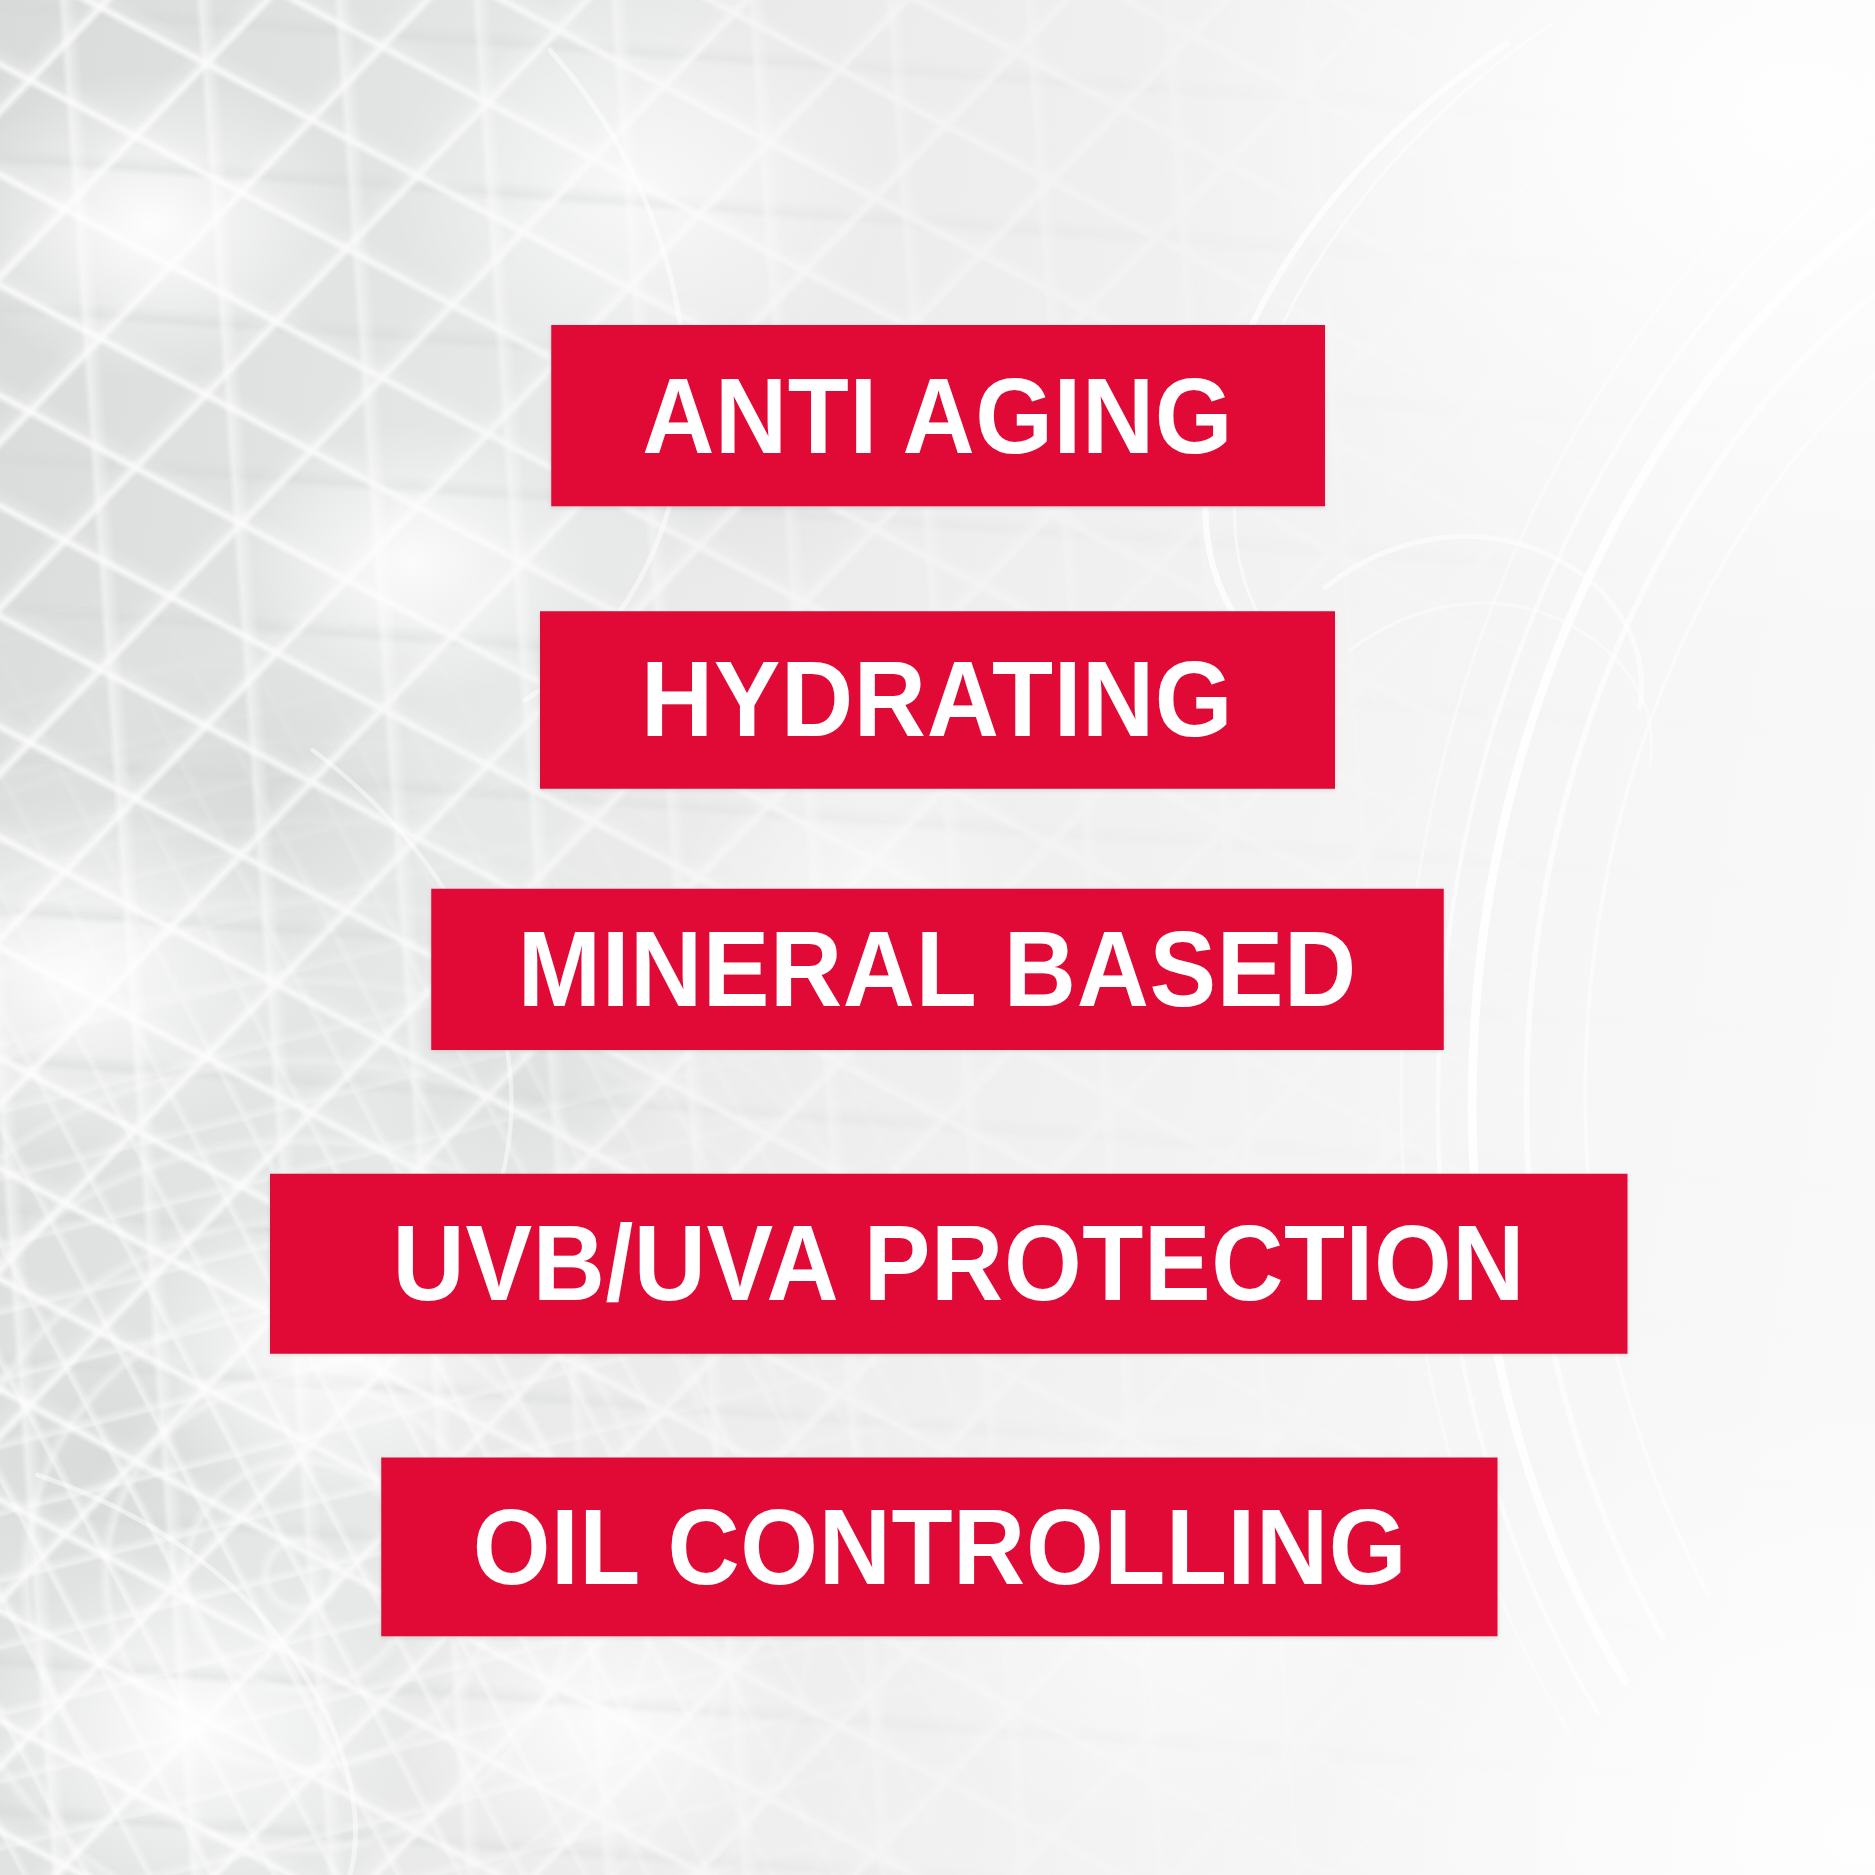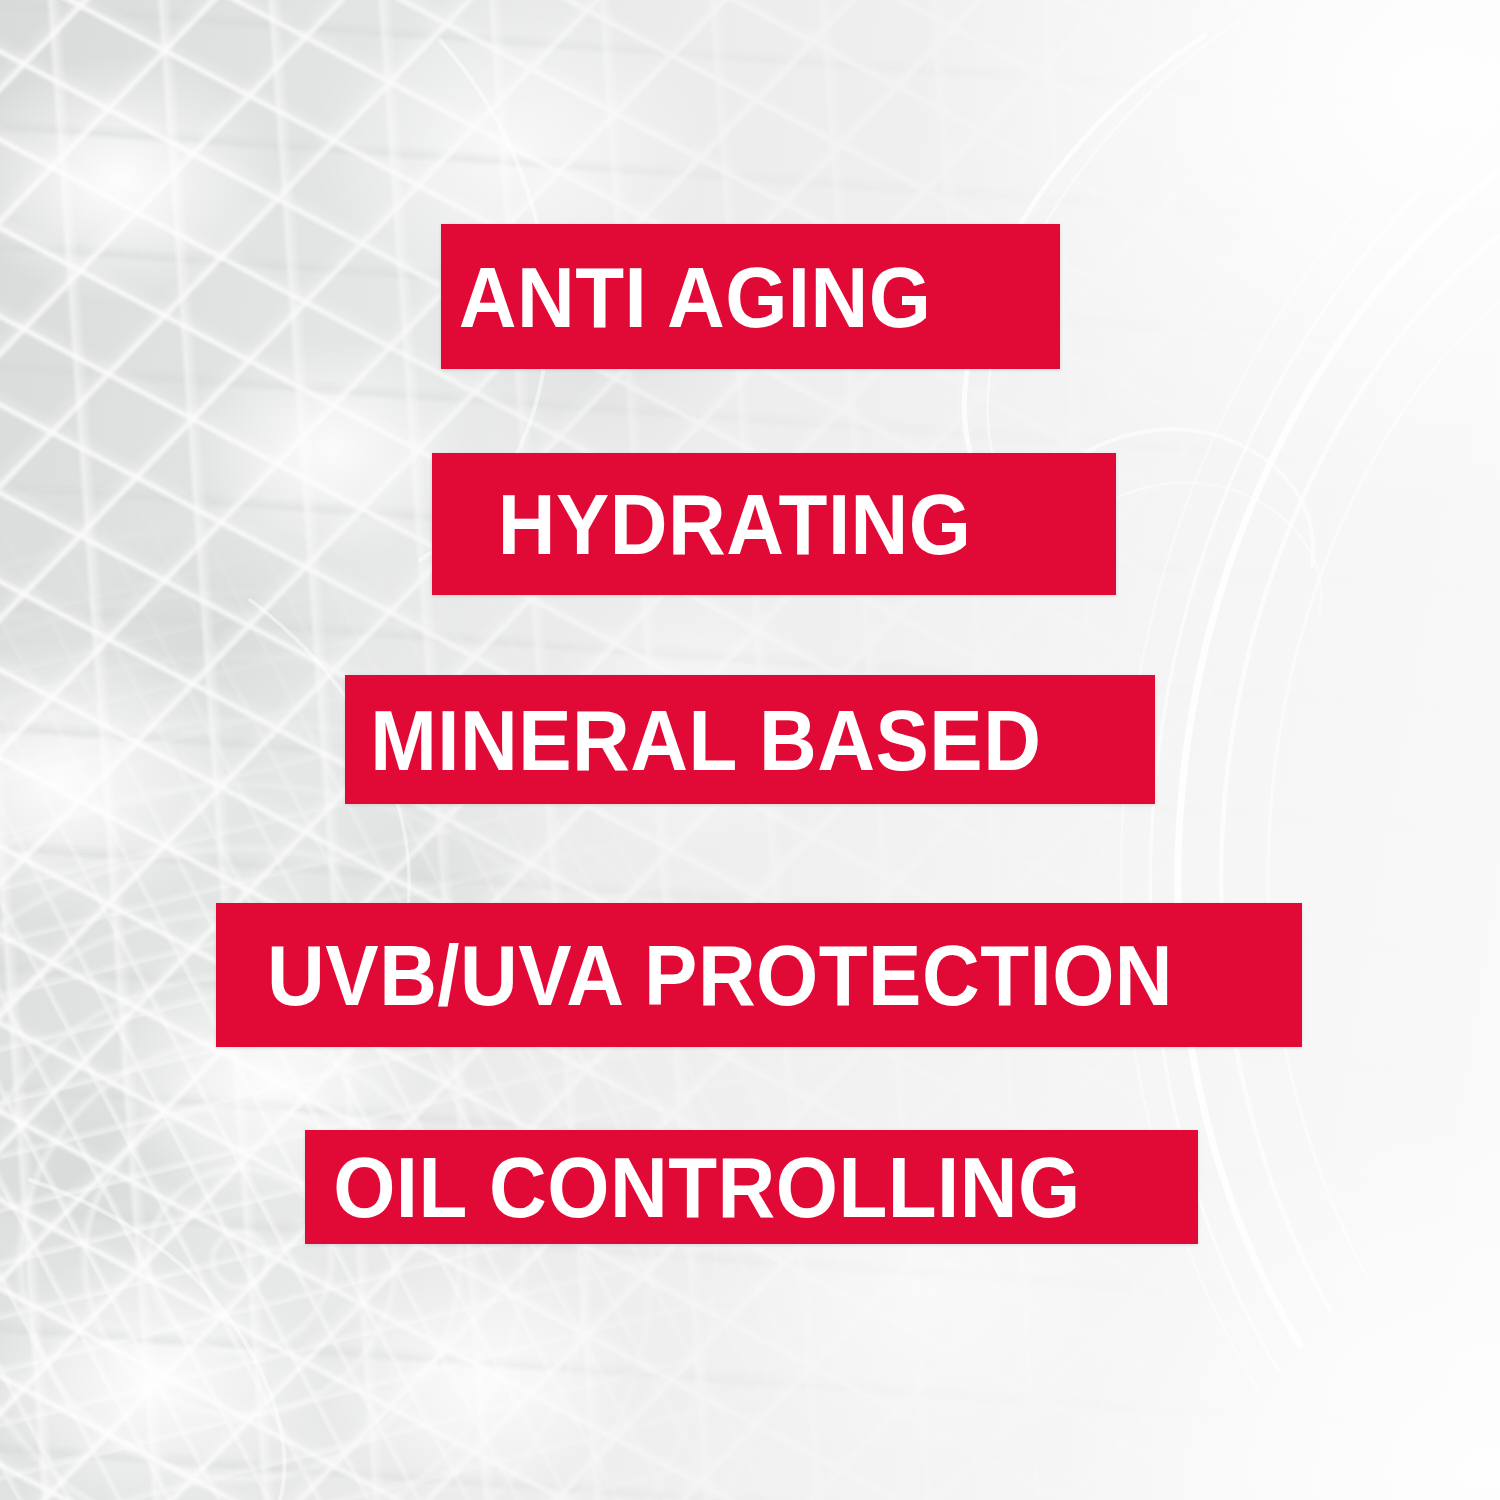--- a/index.html
+++ b/index.html
@@ -147,50 +147,51 @@
 
   
   #banner-stack {
     position: absolute;
     inset: 0;
   }
   .benefit-banner {
     position: absolute;
     display: flex;
     align-items: center;
-    justify-content: flex-start;
+    justify-content: center;
     background: #e10a36;
     box-shadow: 0 1px 3px rgba(120,120,120,.22);
+    margin-top: 36px;
   }
   .benefit-label {
     color: #ffffff;
     font-family: "Liberation Sans", sans-serif;
     font-weight: 700;
     text-transform: uppercase;
     letter-spacing: .5px;
     line-height: 1;
     white-space: nowrap;
     transform: scaleX(.93);
     transform-origin: center center;
   }
 
   
   #banner-anti-aging      { left: 441px; top: 224px;  width: 619px;  height: 145px; }
   #banner-anti-aging      .benefit-label { font-size: 86px; }
 
-  #banner-hydrating       { left: 432px; top: 453px;  width: 636px;  height: 142px; padding-left: 48px; }
+  #banner-hydrating       { left: 432px; top: 453px;  width: 636px;  height: 142px; }
   #banner-hydrating       .benefit-label { font-size: 86px; }
 
   #banner-mineral-based   { left: 345px; top: 675px;  width: 810px;  height: 129px; }
   #banner-mineral-based   .benefit-label { font-size: 86px; }
 
   #banner-uvb-uva         { left: 216px; top: 903px;  width: 1069px; height: 144px; padding-left: 17px; }
   #banner-uvb-uva         .benefit-label { font-size: 86px; }
 
-  #banner-oil-controlling { left: 305px; top: 1130px; width: 893px;  height: 114px; }
+  #banner-oil-controlling { left: 305px; top: 1130px; width: 893px;  height: 143px; }
   #banner-oil-controlling .benefit-label { font-size: 86px; }
 </style>
 </head>
 <body>
 
 <div id="stage">
 
   <div class="bg-layer" id="bg-base"></div>
   <div class="bg-layer" id="bg-blobs"></div>
   <div class="bg-layer" id="bg-caustics"></div>

